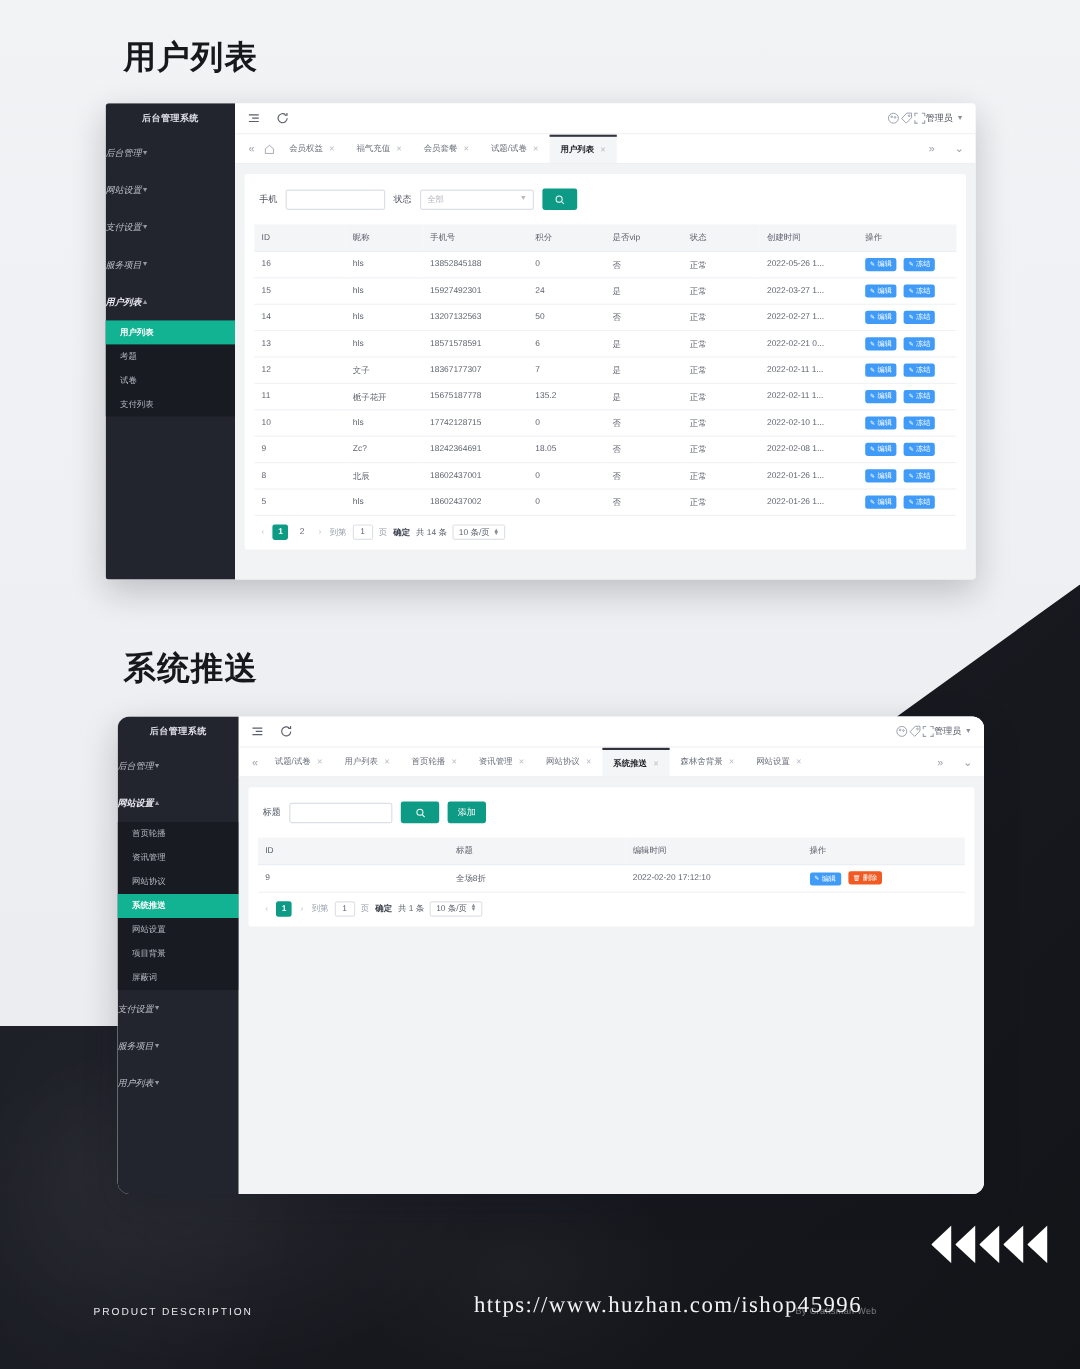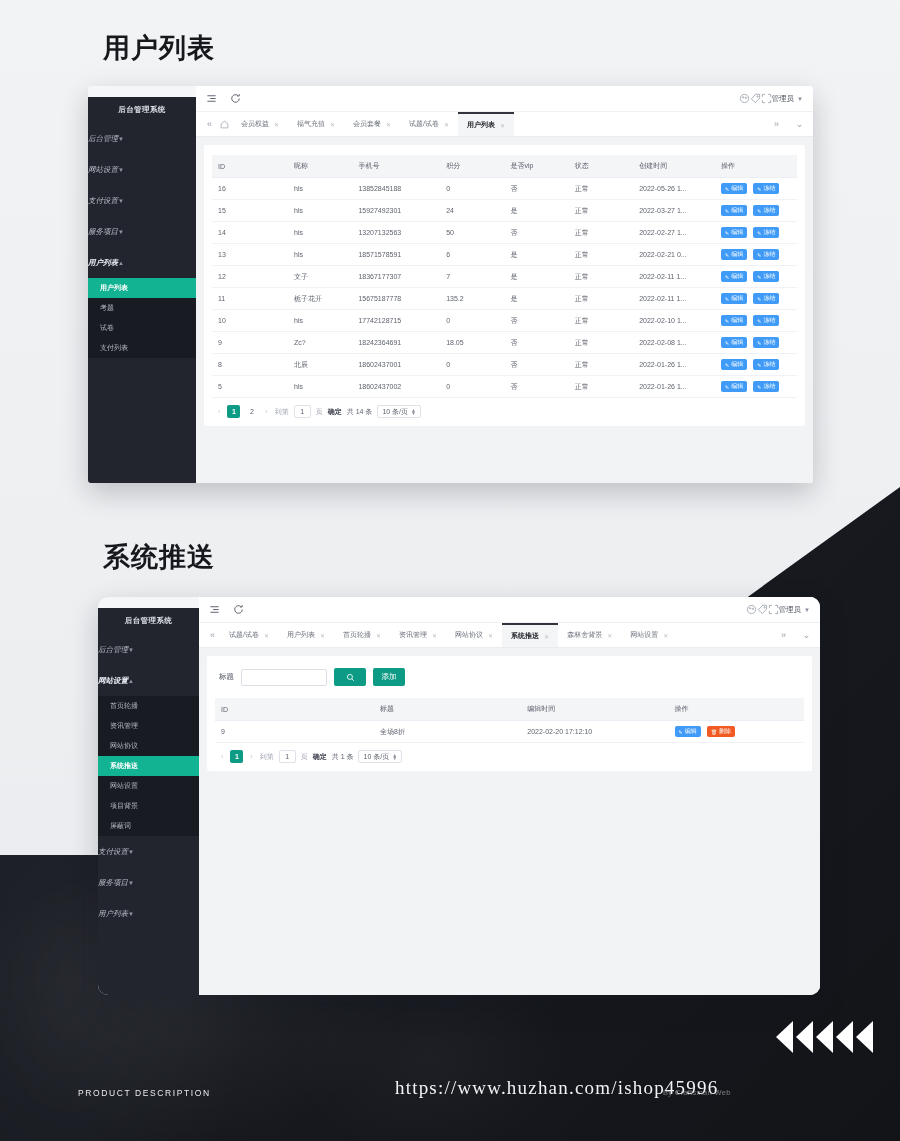--- a/index.html
+++ b/index.html
@@ -48,21 +48,21 @@
     display:flex;
   }
   #panel1{left:88px;top:86px;width:725px;height:397px;border-radius:3px;}
   #panel2{left:98px;top:597px;width:722px;height:398px;border-radius:10px;}
 
   
   .sidebar{
     width:108px;flex:0 0 108px;
     background:#22242e;
     display:flex;flex-direction:column;
-    font-size:7.5px;color:#b9bcc6;margin-top:11px;
+    font-size:7.5px;color:#b9bcc6;
   }
   #panel2 .sidebar{width:101px;flex:0 0 101px;}
   .sb-brand{
     height:26px;display:flex;align-items:center;justify-content:center;
     color:#dfe1e7;font-size:7.5px;font-weight:bold;letter-spacing:.4px;
   }
   .sb-item{
     height:31px;display:flex;align-items:center;
     padding:0 9px 0 0;font-size:7.5px;color:#bcbfc8;
     justify-content:flex-start;cursor:pointer;font-style:italic;
@@ -306,20 +306,35 @@
       </div>
       <div class="tabbar-right">
         <div class="tab-arrow">»</div>
         <div class="tab-arrow">⌄</div>
       </div>
     </div>
 
     <div class="content">
       <div class="card">
 
+        <div class="searchrow">
+          <span class="fld-label">手机</span>
+          <input class="fld-input" placeholder="" style="">
+          <span class="fld-label">状态</span>
+          <div class="fld-select">
+            <span>全部</span>
+            <span class="car">▼</span>
+          </div>
+          <div class="btn-teal">
+            <svg width="9" height="9" viewBox="0 0 16 16" fill="none" stroke="#ffffff" stroke-width="1.5">
+                <circle cx="7" cy="7" r="4.5"></circle>
+                <path d="M10.5 10.5L14 14"></path>
+              </svg>
+          </div>
+        </div>
 
         <table>
           <thead>
             <tr>
               <th style="width:13%">ID</th>
               <th style="width:11%">昵称</th>
               <th style="width:15%">手机号</th>
               <th style="width:11%">积分</th>
               <th style="width:11%">是否vip</th>
               <th style="width:11%">状态</th>

